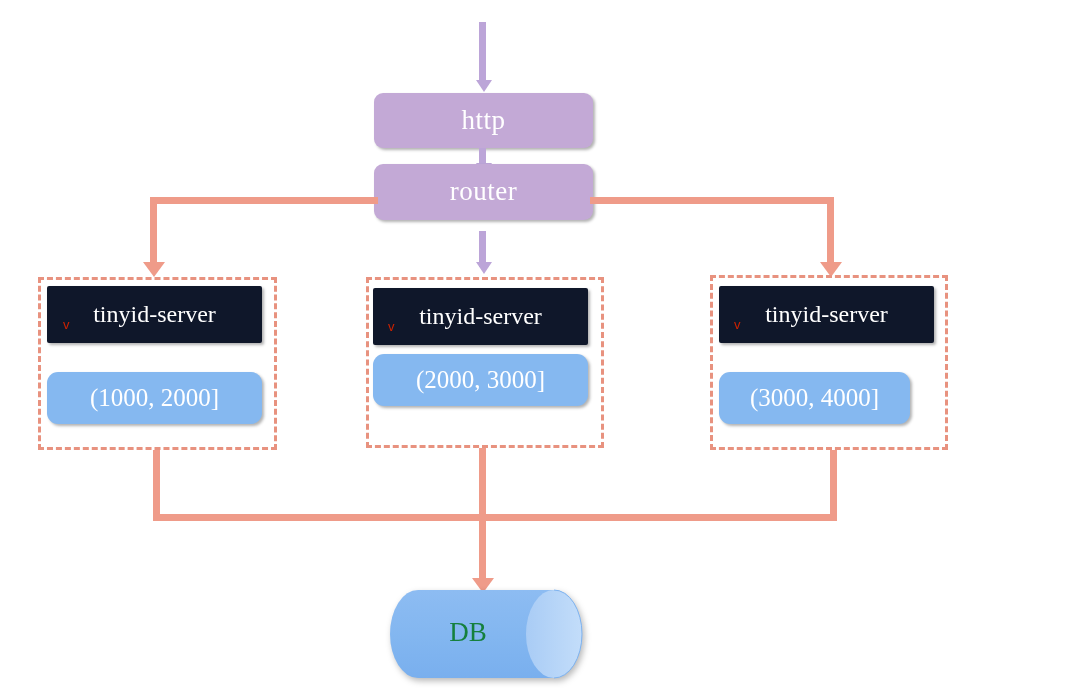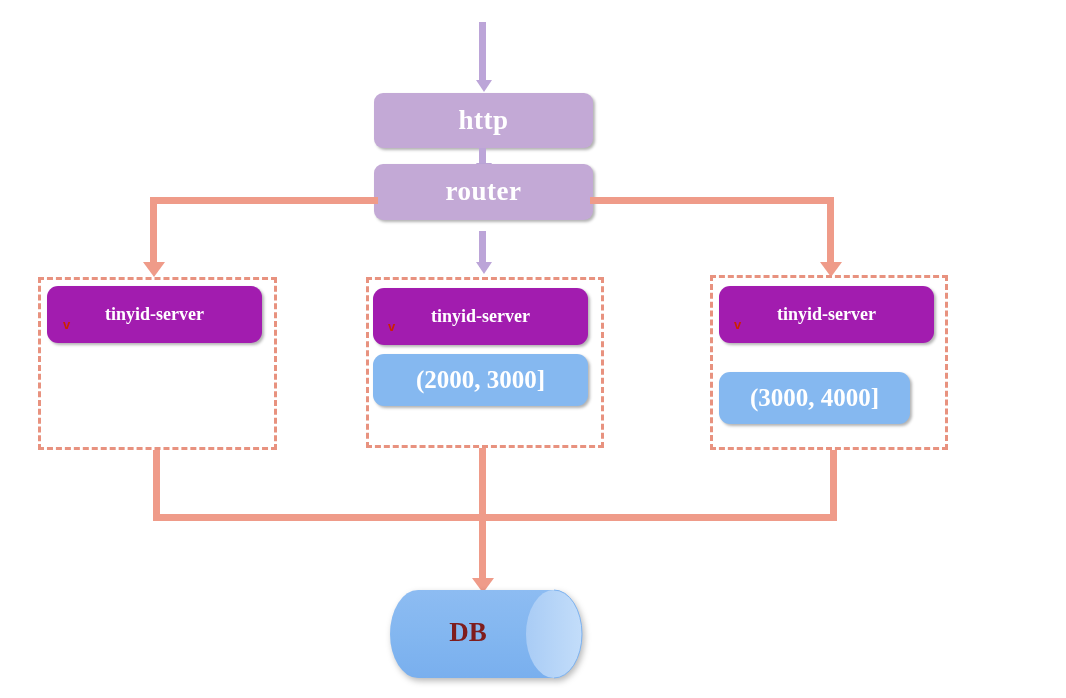--- a/index.html
+++ b/index.html
@@ -9,44 +9,43 @@
   }
   body {
     font-family: "Liberation Serif", serif;
   }
   #canvas {
     position: relative;
     width: 1066px;
     height: 698px;
     background: #ffffff;
     overflow: hidden;
-    font-weight: bold;
   }
   .node {
     position: absolute;
     box-sizing: border-box;
     display: flex;
     align-items: center;
     justify-content: center;
     color: #ffffff;
     text-align: center;
     line-height: 1.1;
     white-space: nowrap;
     box-shadow: 2px 2px 3px rgba(0,0,0,0.30);
   }
   .purple-node {
     background: #c3a9d6;
     border-radius: 9px;
     font-size: 27px;
     letter-spacing: 0.5px;
   }
   .salmon-node {
-    background: #a21caf;
-    border-radius: 11px;
-    font-size: 18px;
+    background: #0f172a;
+    border-radius: 2px;
+    font-size: 24px;
   }
   .blue-node {
     background: #85b8f0;
     border-radius: 11px;
     font-size: 25px;
   }
   .group-box {
     position: absolute;
     box-sizing: border-box;
     border: 3px dashed #e8927f;
@@ -83,21 +82,21 @@
     font-family: "Liberation Sans", sans-serif;
     line-height: 1;
     pointer-events: none;
   }
   .db-wrap {
     position: absolute;
     filter: drop-shadow(2px 3px 3px rgba(0,0,0,0.28));
   }
   .db-label {
     position: absolute;
-    color: #7f1d1d;
+    color: #15803d;
     font-size: 27px;
     font-family: "Liberation Serif", serif;
     text-align: center;
   }
 </style>
 </head>
 <body>
 
 <div id="canvas">
 
@@ -124,20 +123,23 @@
   <div class="arrowhead" style="left:820px; top:262px;"></div>
 
   <div class="edge-purple" style="left:479px; top:231px; width:7px; height:36px;"></div>
   <div class="arrowhead-purple" style="left:476px; top:262px;"></div>
 
   <div class="group-box" style="left:38px; top:277px; width:239px; height:173px;"></div>
   <div class="node salmon-node" style="left:47px; top:286px; width:215px; height:57px;">
     <span>tinyid-server</span>
   </div>
   <span class="check-mark" style="left:63px; top:318px;">v</span>
+  <div class="node blue-node" style="left:47px; top:372px; width:215px; height:52px;">
+    <span>(1000, 2000]</span>
+  </div>
 
   <div class="group-box" style="left:366px; top:277px; width:238px; height:171px;"></div>
   <div class="node salmon-node" style="left:373px; top:288px; width:215px; height:57px;">
     <span>tinyid-server</span>
   </div>
   <span class="check-mark" style="left:388px; top:320px;">v</span>
   <div class="node blue-node" style="left:373px; top:354px; width:215px; height:52px;">
     <span>(2000, 3000]</span>
   </div>
 

